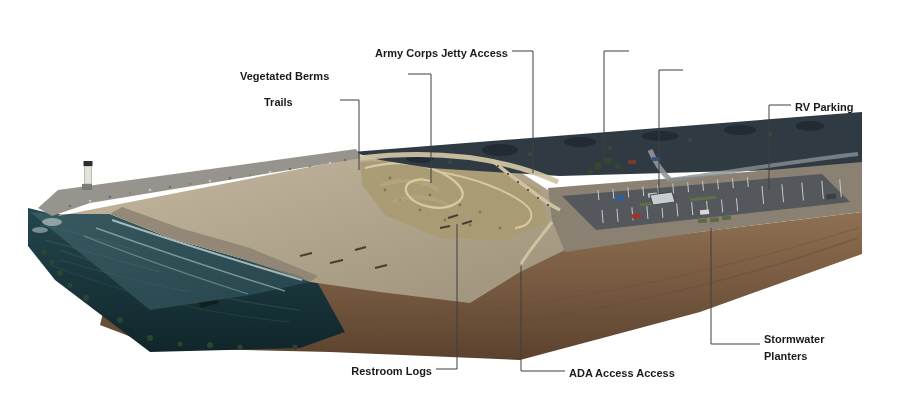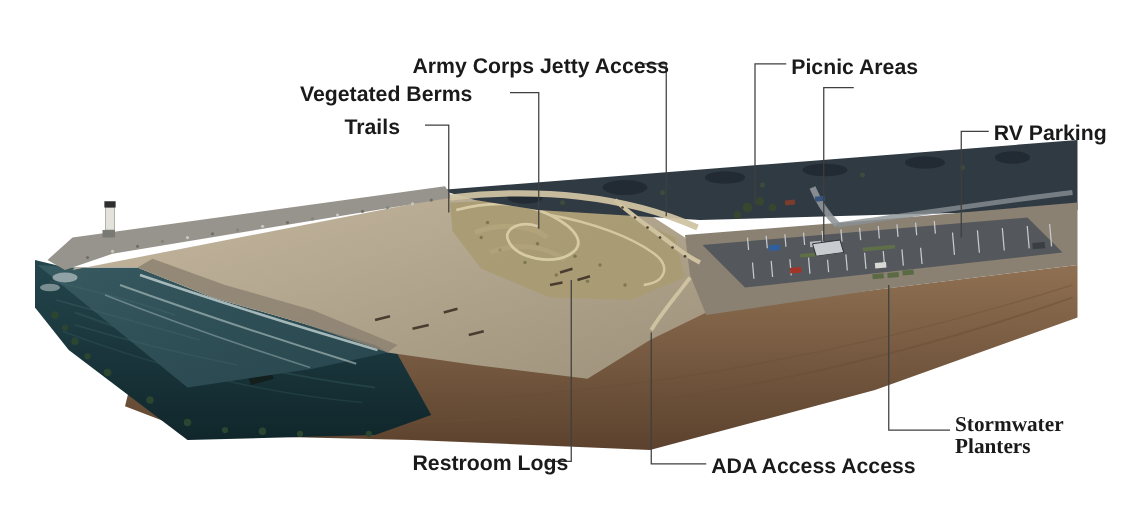--- a/index.html
+++ b/index.html
@@ -2,24 +2,24 @@
 <html><head>
 <meta charset="utf-8">
 <style>
   html,body{margin:0;padding:0;background:#ffffff;}
   .stage{
     position:relative;width:900px;height:415px;background:#ffffff;overflow:hidden;
     font-family:"Liberation Sans",sans-serif;
   }
   .stage svg{position:absolute;left:0;top:0;}
   .label{
-    position:absolute;font-size:17px;font-weight:700;color:#1a1a1a;
+    position:absolute;font-size:11px;font-weight:700;color:#1a1a1a;
     line-height:16px;white-space:nowrap;
   }
-  .label.wrap{white-space:normal;line-height:17px;font-family:Liberation Serif, serif;}
+  .label.wrap{white-space:normal;line-height:17px;}
 </style>
 </head>
 <body>
 
 <div class="stage">
 
   <svg width="900" height="415" viewBox="0 0 900 415">
     <defs>
       <linearGradient id="earthGrad" x1="0" y1="0" x2="0" y2="1">
         <stop offset="0" stop-color="#8f7052"></stop>
@@ -240,21 +240,20 @@
       <polyline points="683,70 659,70 659,193"></polyline>
       <polyline points="340,100 359,100 359,170"></polyline>
       <polyline points="791,105 769,105 769,190"></polyline>
       <polyline points="436,369 457,369 457,224"></polyline>
       <polyline points="565,371 521,371 521,266"></polyline>
       <polyline points="760,344 711,344 711,228"></polyline>
     </g>
   </svg>
 
   <div class="label" style="left:330px;top:45px;width:178px;text-align:right">Army Corps Jetty Access</div>
-  <div class="label" style="left:633px;top:46px;width:120px">Picnic Areas</div>
   <div class="label" style="left:240px;top:68px;width:164px;text-align:left">Vegetated Berms</div>
-  <div class="label" style="left:240px;top:94px;width:80px;text-align:right">Trails</div>
+  <div class="label" style="left:264px;top:94px;width:80px;">Trails</div>
   <div class="label" style="left:795px;top:99px;width:100px">RV Parking</div>
   <div class="label" style="left:330px;top:363px;width:102px;text-align:right">Restroom Logs</div>
   <div class="label" style="left:569px;top:365px;width:140px">ADA Access Access</div>
   <div class="label wrap" style="left:764px;top:331px;width:90px">Stormwater Planters</div>
 
 </div>
 
 </body></html>

